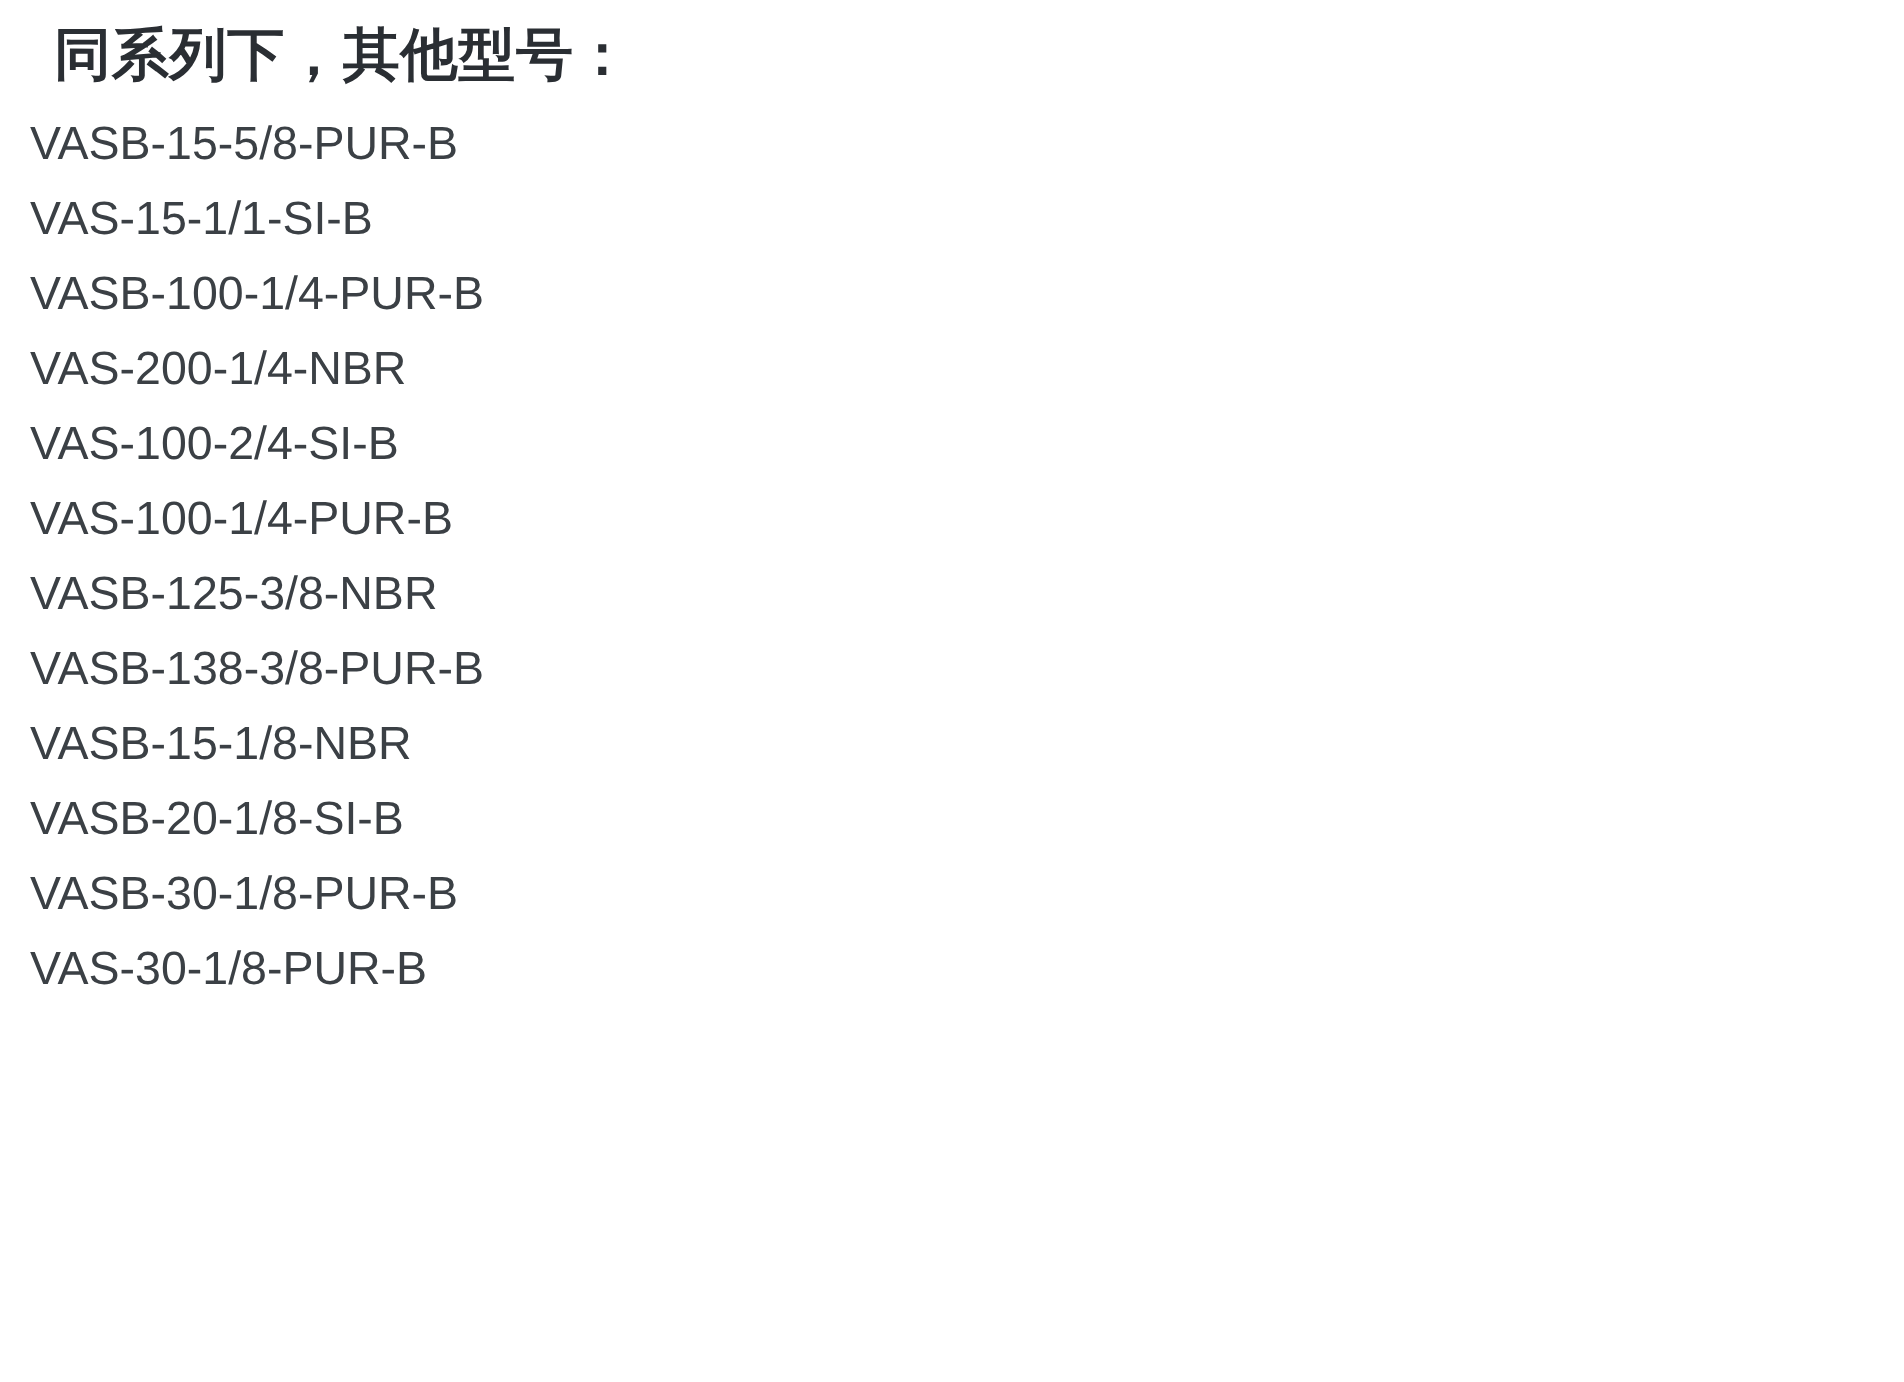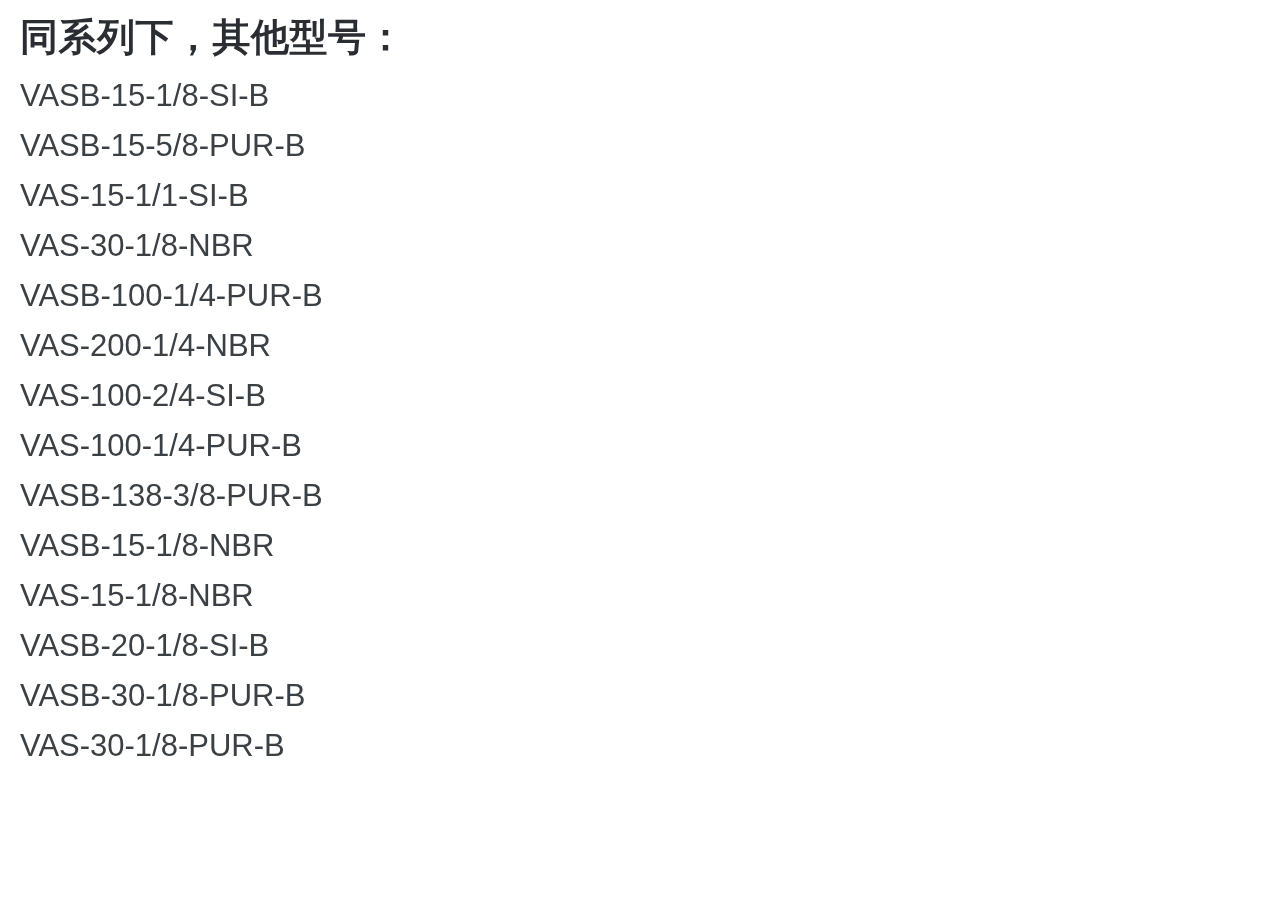--- a/index.html
+++ b/index.html
@@ -10,21 +10,21 @@
     font-family: "Liberation Sans", "DejaVu Sans", sans-serif;
   }
   .page {
     width: 1269px;
     height: 921px;
     background: #ffffff;
     overflow: hidden;
     padding: 14px 0 0 20px;
   }
   .section-heading {
-    margin: 0 0 9px 0;
+    margin: 0 0 9px 16px;
     font-size: 38px;
     font-weight: 700;
     line-height: 1.25;
     color: #2a2e33;
     letter-spacing: 0.5px;
   }
   .model-list {
     list-style: none;
     margin: 0;
     padding: 0;
@@ -41,28 +41,26 @@
     color: #000000;
     cursor: default;
   }
 </style>
 </head>
 <body>
 
 <div class="page">
   <h2 class="section-heading">同系列下，其他型号：</h2>
   <ul class="model-list" id="model-list">
-      <li>VASB-15-1/8-SI-B</li>
       <li>VASB-15-5/8-PUR-B</li>
       <li>VAS-15-1/1-SI-B</li>
-      <li>VAS-30-1/8-NBR</li>
       <li>VASB-100-1/4-PUR-B</li>
       <li>VAS-200-1/4-NBR</li>
       <li>VAS-100-2/4-SI-B</li>
       <li>VAS-100-1/4-PUR-B</li>
+      <li>VASB-125-3/8-NBR</li>
       <li>VASB-138-3/8-PUR-B</li>
       <li>VASB-15-1/8-NBR</li>
-      <li>VAS-15-1/8-NBR</li>
       <li>VASB-20-1/8-SI-B</li>
       <li>VASB-30-1/8-PUR-B</li>
       <li>VAS-30-1/8-PUR-B</li>
     </ul>
 </div>
 
 </body></html>

